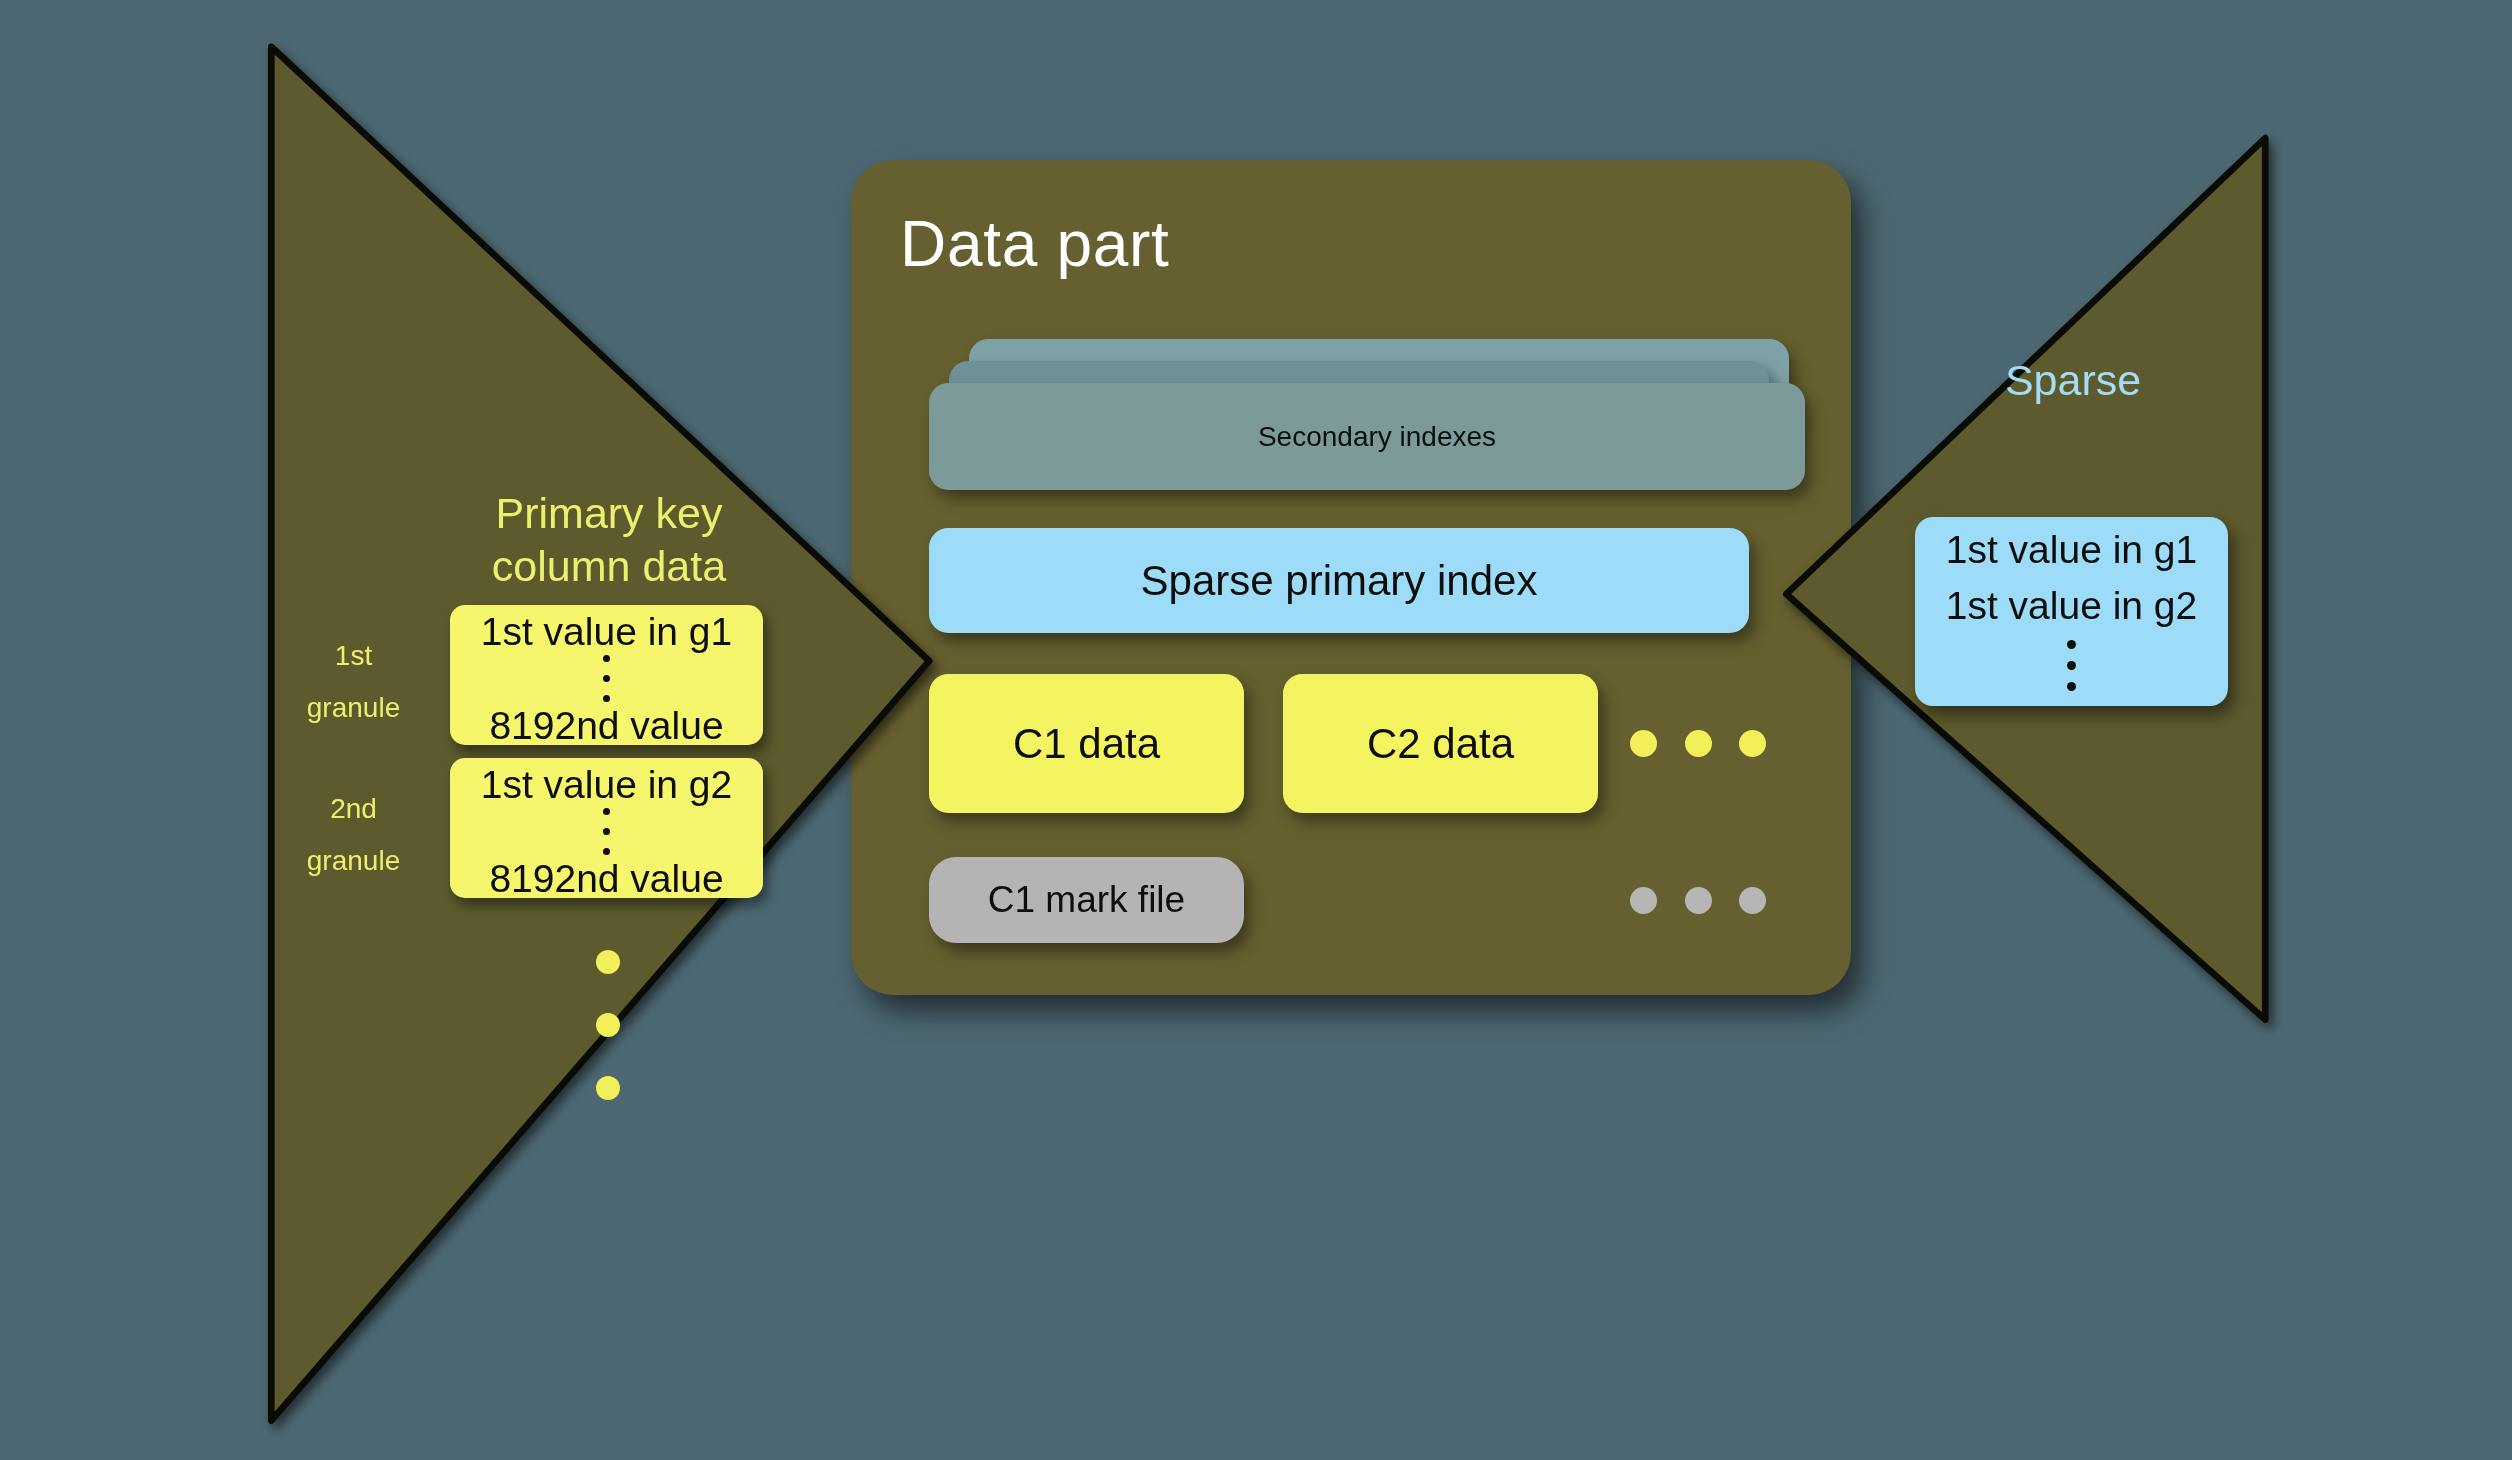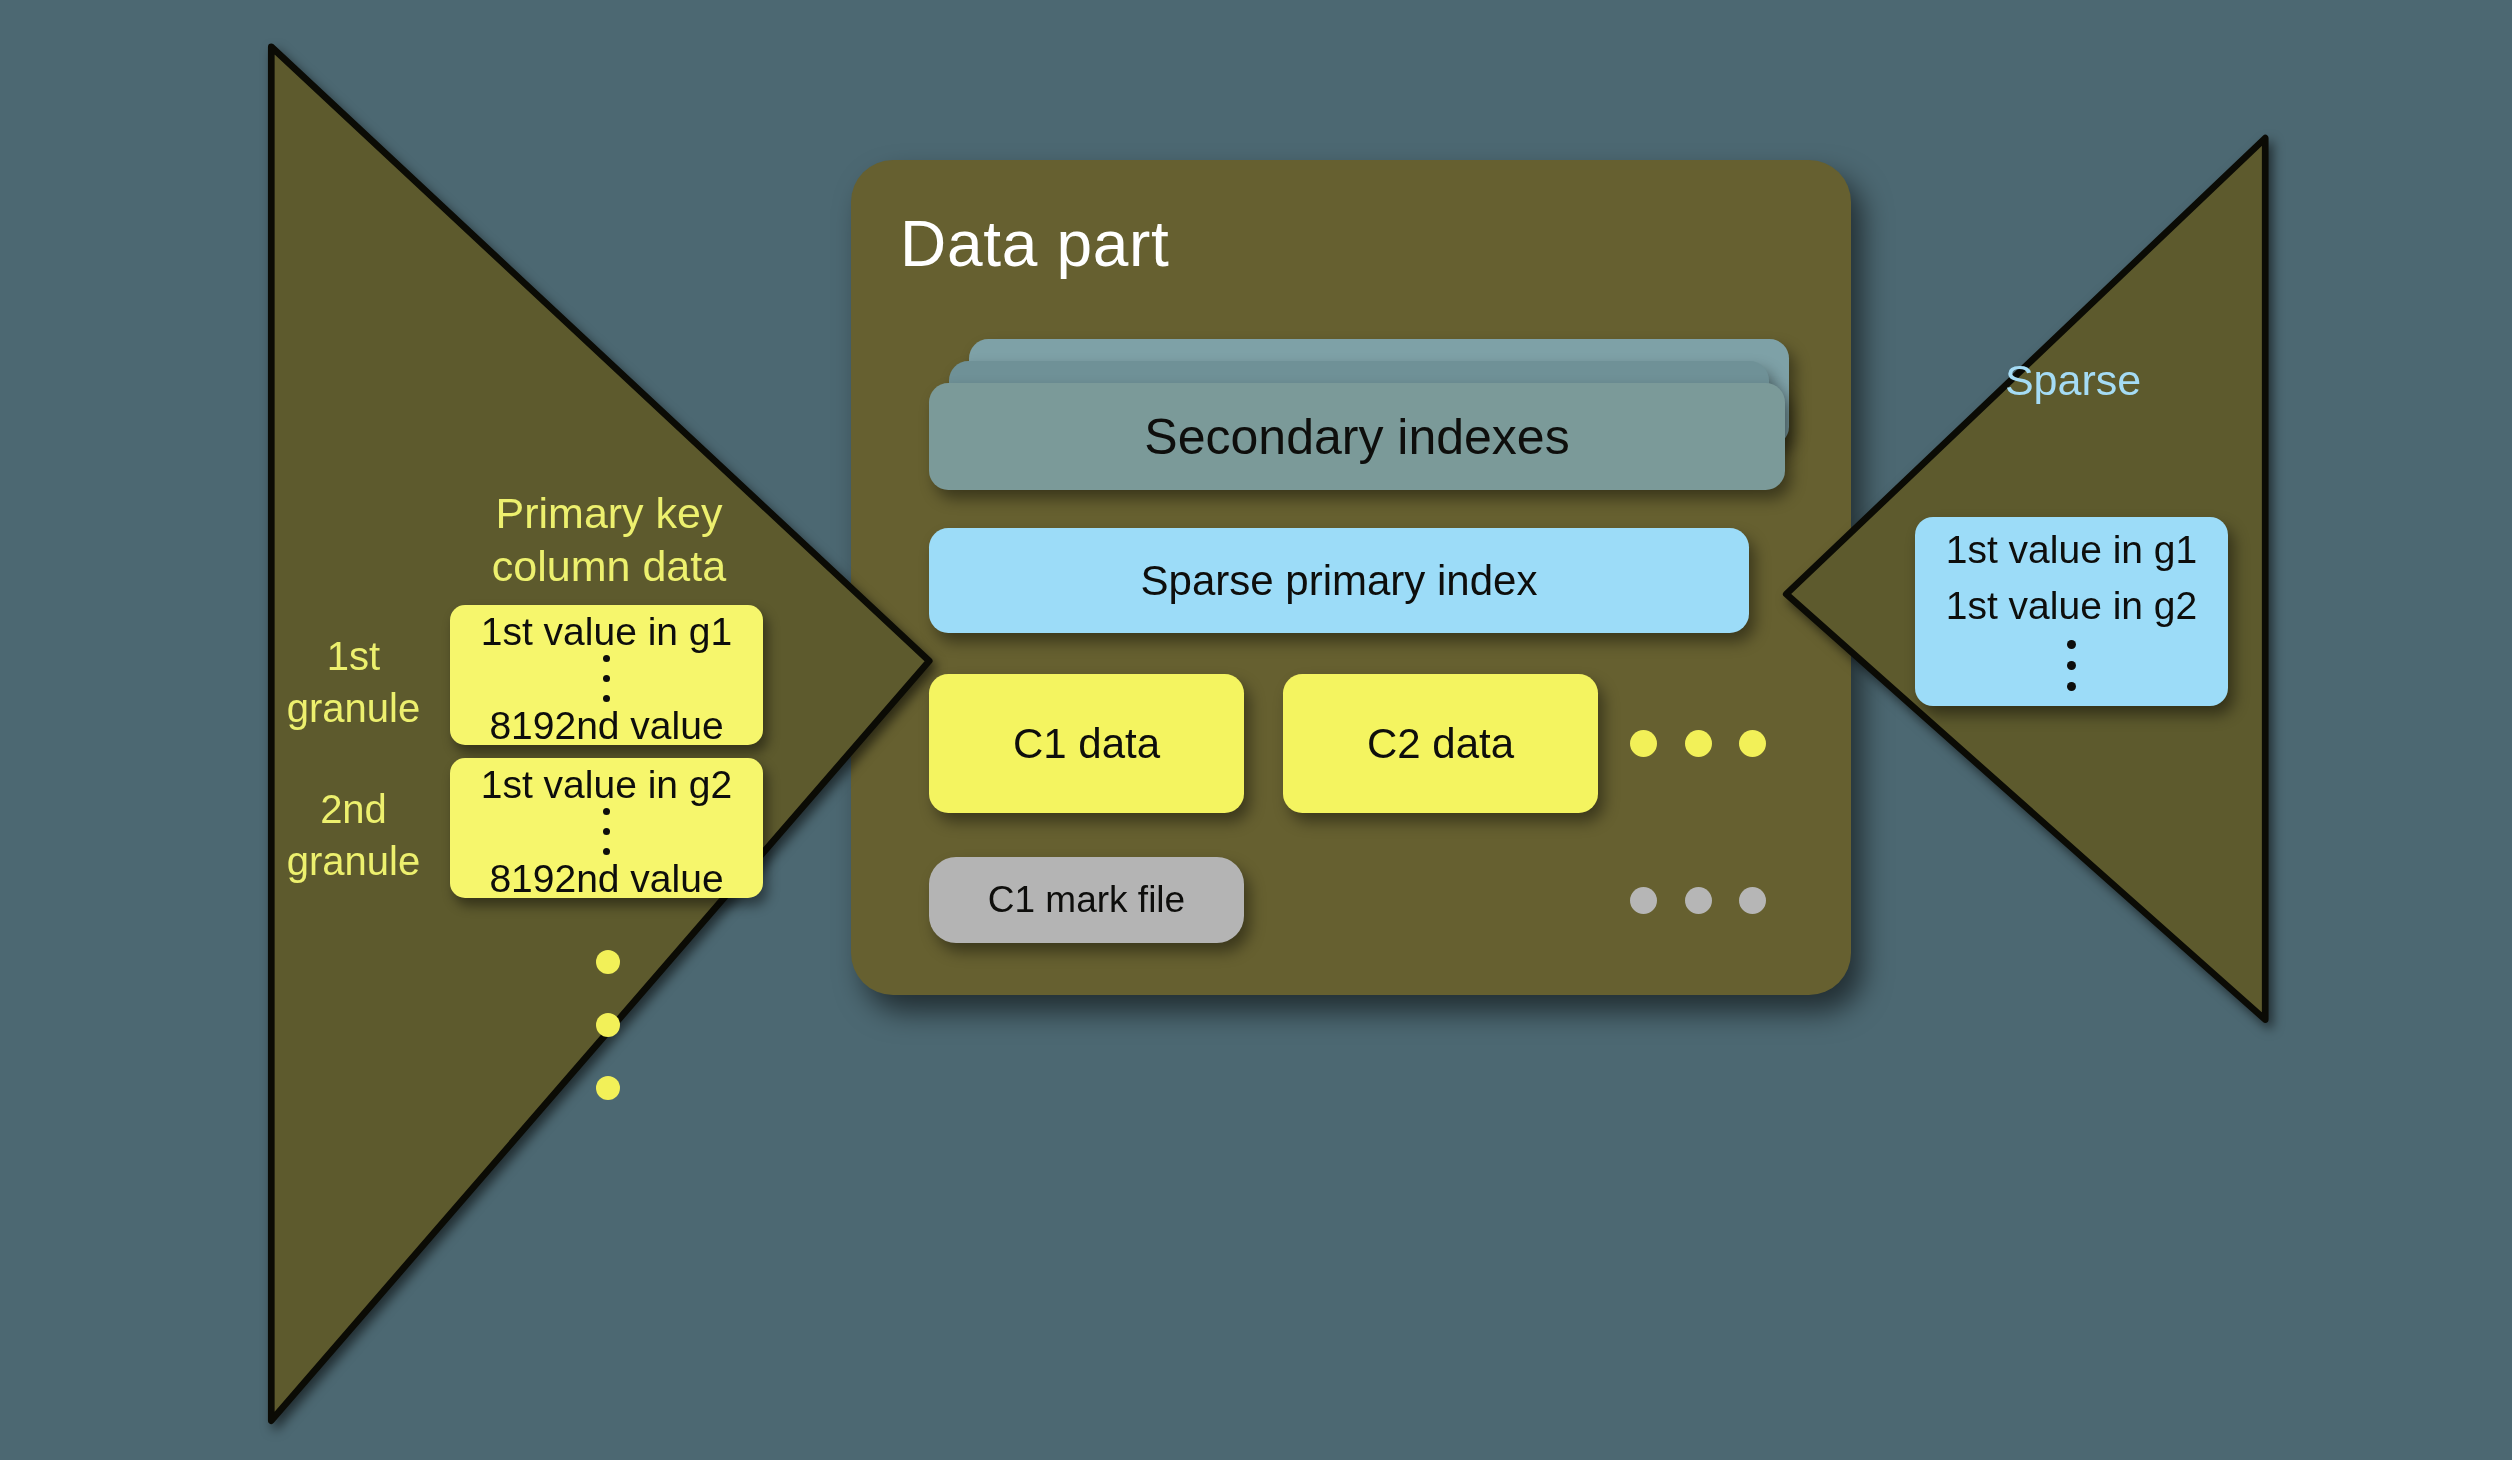--- a/index.html
+++ b/index.html
@@ -36,21 +36,21 @@
     font-size:64px; font-weight:500; color:var(--title-white); letter-spacing:0.7px;
   }
 
   .card{
     position:absolute; border-radius:19.3px;
     display:flex; align-items:center; justify-content:center;
     box-shadow:6px 9px 15px rgba(0,0,0,0.42);
   }
   #secondary-card-back  {left:969px; top:339px; width:820px; height:107px; background:var(--secondary-back);}
   #secondary-card-mid   {left:949px; top:361px; width:820px; height:107px; background:var(--secondary-mid);}
-  #secondary-card-front {left:929px; top:383px; width:856px; height:107px; background:var(--secondary-front); font-size:50px;}
+  #secondary-card-front {left:929px; top:383px; width:856px; height:107px; background:var(--secondary-front); font-size:28px;padding-left:20px;}
   #sparse-primary-index-bar{left:929px; top:528px; width:820px; height:105px; background:var(--index-blue); font-size:42px;}
 
   .data-box{width:315px; height:139px; background:var(--data-yellow); font-size:42px;}
   #c1-data-box{left:929px; top:674px;}
   #c2-data-box{left:1283px; top:674px;}
   .mark-box{width:315px; height:86px; background:var(--mark-gray); font-size:37px; border-radius:16.3px;}
   #c1-mark-box{left:929px; top:857px;border-radius:27px;}
   #c2-mark-box{left:1283px; top:857px;}
 
   .dots-row{position:absolute; display:flex; gap:27.5px;}
@@ -59,21 +59,21 @@
   .dot-lg{width:27px;height:27px;}
   #data-dots-row{left:1630px; top:730px;}
   #data-dots-row .dot{background:var(--dot-yellow);}
   #mark-dots-row{left:1630px; top:887px;}
   #mark-dots-row .dot{background:var(--dot-gray);}
 
   
   .side-heading{position:absolute; text-align:center; font-weight:500;}
   #primary-key-heading{left:386px; top:487px; width:446px; font-size:43px; line-height:53px; color:var(--heading-yellow);}
   .granule-label{position:absolute; left:205px; width:297px; text-align:center;
-    font-size:40px; line-height:52px; color:var(--heading-yellow); font-weight:500;}
+    font-size:28px; line-height:52px; color:var(--heading-yellow); font-weight:500;}
   #granule-1-label{top:630px;}
   #granule-2-label{top:783px;}
 
   .value-box{
     position:absolute; left:450px; width:313px; height:140px;
     background:var(--small-yellow); border-radius:15px;
     box-shadow:4.5px 7.4px 12px rgba(0,0,0,0.42);
     display:flex; flex-direction:column; align-items:center; justify-content:space-between;
     padding:4.5px 6px 9px; box-sizing:border-box; font-size:39px;
   }

